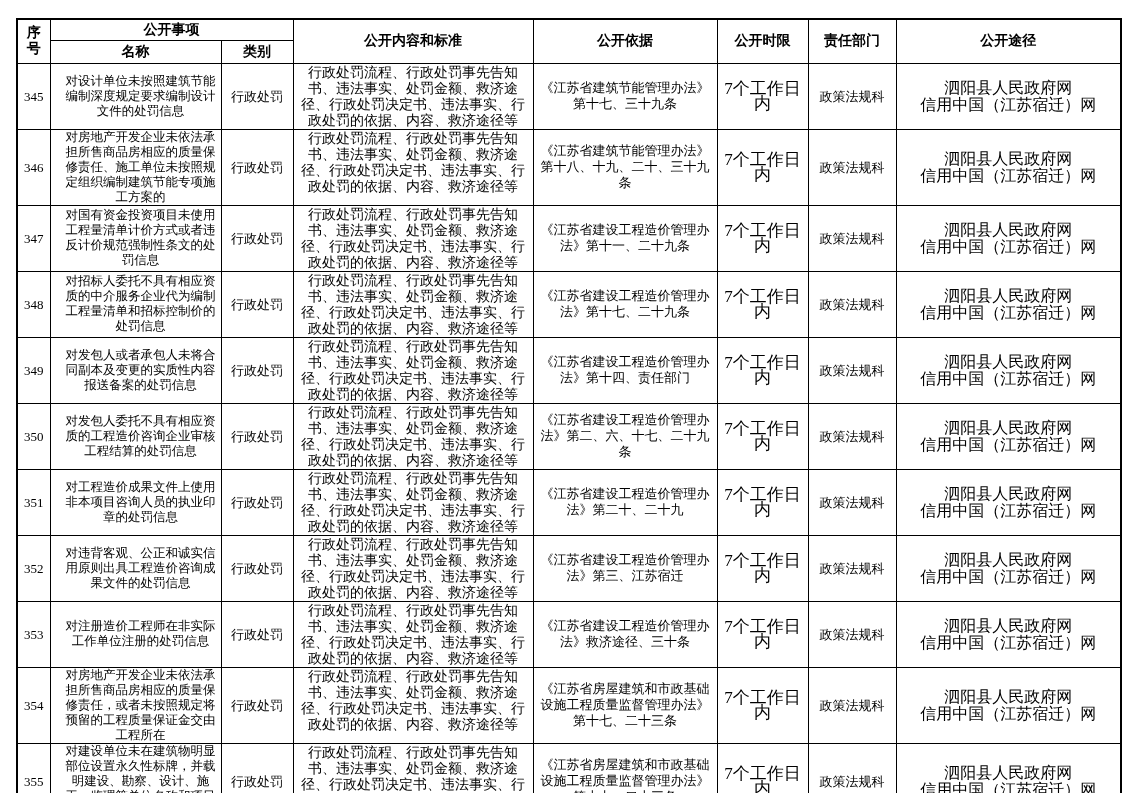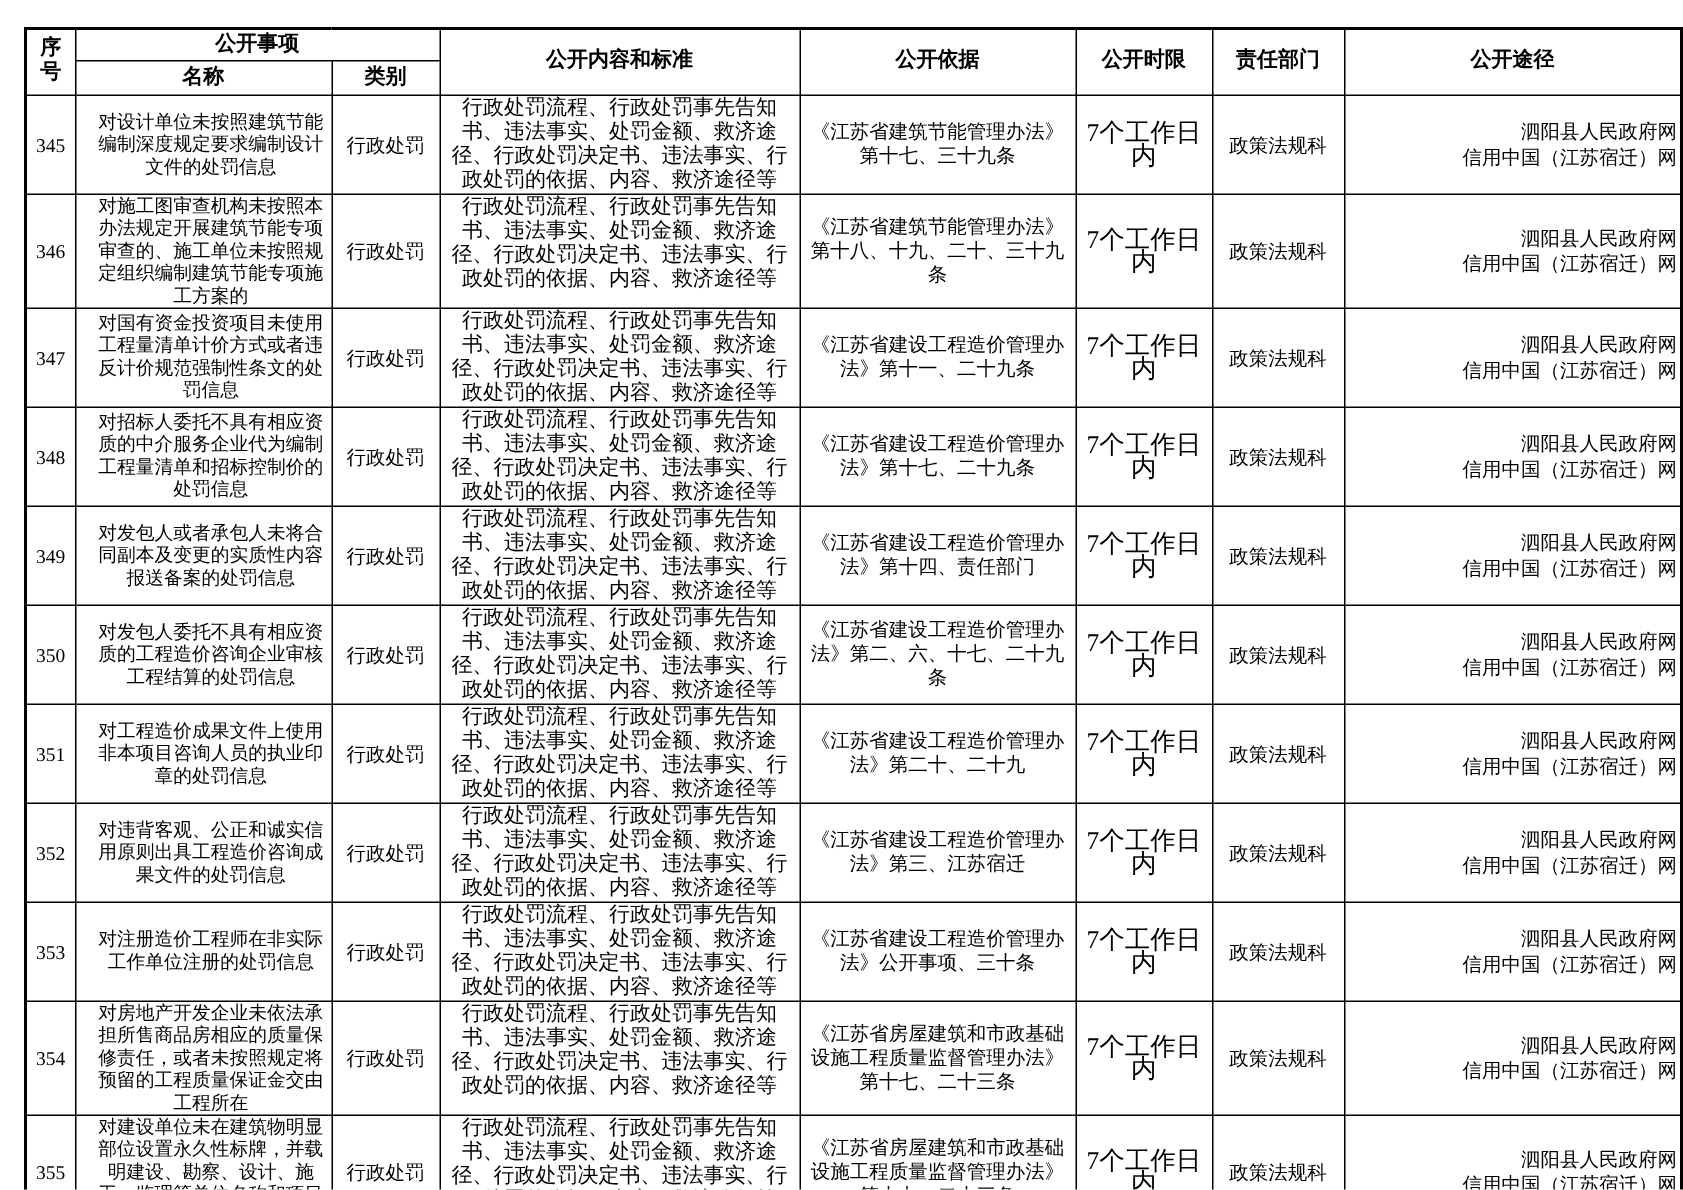--- a/index.html
+++ b/index.html
@@ -47,24 +47,23 @@
   td.c-content {
     font-size: 14px;
     line-height: 16px;
     vertical-align: top;
     padding-top: 1px;
   }
   td.c-basis { font-size: 13px; line-height: 16px; }
   td.c-time  { font-size: 17px; }
   td.c-dept  { font-size: 13px; margin-top: 16px; }
   td.c-channel {
-    font-size: 13px;
+    font-size: 16px;
     line-height: 17px;
     white-space: pre-line;
-    text-align: right;
   }
 </style>
 </head>
 <body>
 
 <div class="page">
   <table class="disclosure">
     <colgroup>
       <col style="width:33px">
       <col style="width:171px">
@@ -97,21 +96,21 @@
     <td class="c-cat">行政处罚</td>
     <td class="c-content">行政处罚流程、行政处罚事先告知书、违法事实、处罚金额、救济途径、行政处罚决定书、违法事实、行政处罚的依据、内容、救济途径等</td>
     <td class="c-basis">《江苏省建筑节能管理办法》第十七、三十九条</td>
     <td class="c-time">7个工作日内</td>
     <td class="c-dept">政策法规科</td>
     <td class="c-channel">泗阳县人民政府网
 信用中国（江苏宿迁）网</td>
   </tr>
         <tr>
     <td class="c-no">346</td>
-    <td class="c-name">对施工图审查机构未按照本办法规定开展建筑节能专项审查的、施工单位未按照规定组织编制建筑节能专项施工方案的</td>
+    <td class="c-name">对房地产开发企业未依法承担所售商品房相应的质量保修责任、施工单位未按照规定组织编制建筑节能专项施工方案的</td>
     <td class="c-cat">行政处罚</td>
     <td class="c-content">行政处罚流程、行政处罚事先告知书、违法事实、处罚金额、救济途径、行政处罚决定书、违法事实、行政处罚的依据、内容、救济途径等</td>
     <td class="c-basis">《江苏省建筑节能管理办法》第十八、十九、二十、三十九条</td>
     <td class="c-time">7个工作日内</td>
     <td class="c-dept">政策法规科</td>
     <td class="c-channel">泗阳县人民政府网
 信用中国（江苏宿迁）网</td>
   </tr>
         <tr>
     <td class="c-no">347</td>
@@ -177,21 +176,21 @@
     <td class="c-time">7个工作日内</td>
     <td class="c-dept">政策法规科</td>
     <td class="c-channel">泗阳县人民政府网
 信用中国（江苏宿迁）网</td>
   </tr>
         <tr>
     <td class="c-no">353</td>
     <td class="c-name">对注册造价工程师在非实际工作单位注册的处罚信息</td>
     <td class="c-cat">行政处罚</td>
     <td class="c-content">行政处罚流程、行政处罚事先告知书、违法事实、处罚金额、救济途径、行政处罚决定书、违法事实、行政处罚的依据、内容、救济途径等</td>
-    <td class="c-basis">《江苏省建设工程造价管理办法》公开事项、三十条</td>
+    <td class="c-basis">《江苏省建设工程造价管理办法》救济途径、三十条</td>
     <td class="c-time">7个工作日内</td>
     <td class="c-dept">政策法规科</td>
     <td class="c-channel">泗阳县人民政府网
 信用中国（江苏宿迁）网</td>
   </tr>
         <tr>
     <td class="c-no">354</td>
     <td class="c-name">对房地产开发企业未依法承担所售商品房相应的质量保修责任，或者未按照规定将预留的工程质量保证金交由工程所在</td>
     <td class="c-cat">行政处罚</td>
     <td class="c-content">行政处罚流程、行政处罚事先告知书、违法事实、处罚金额、救济途径、行政处罚决定书、违法事实、行政处罚的依据、内容、救济途径等</td>

